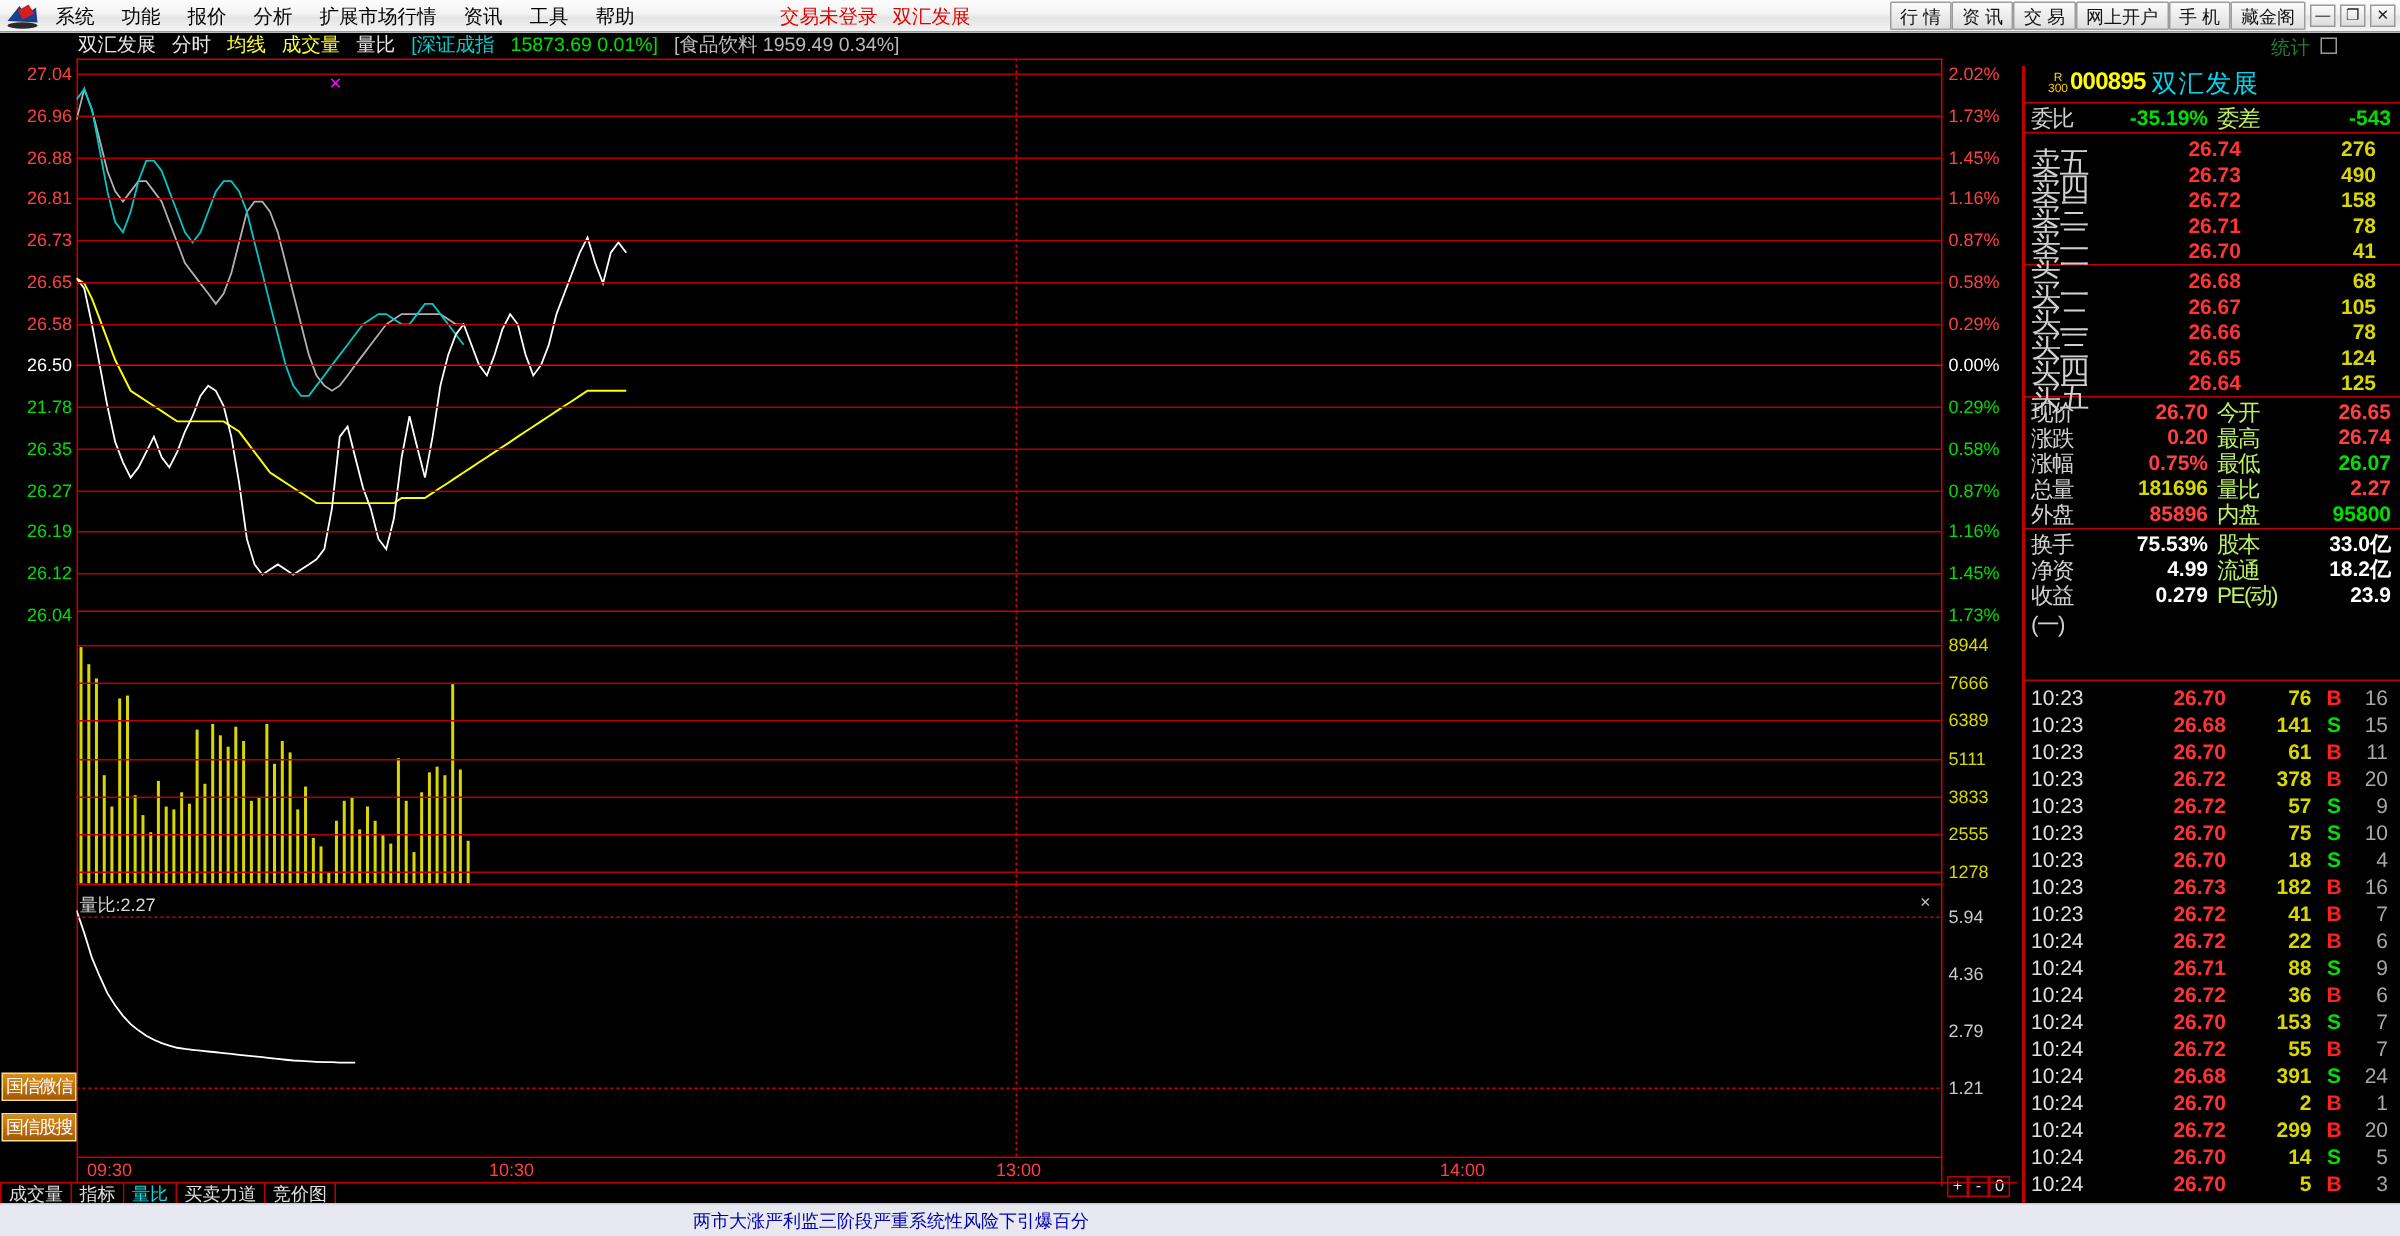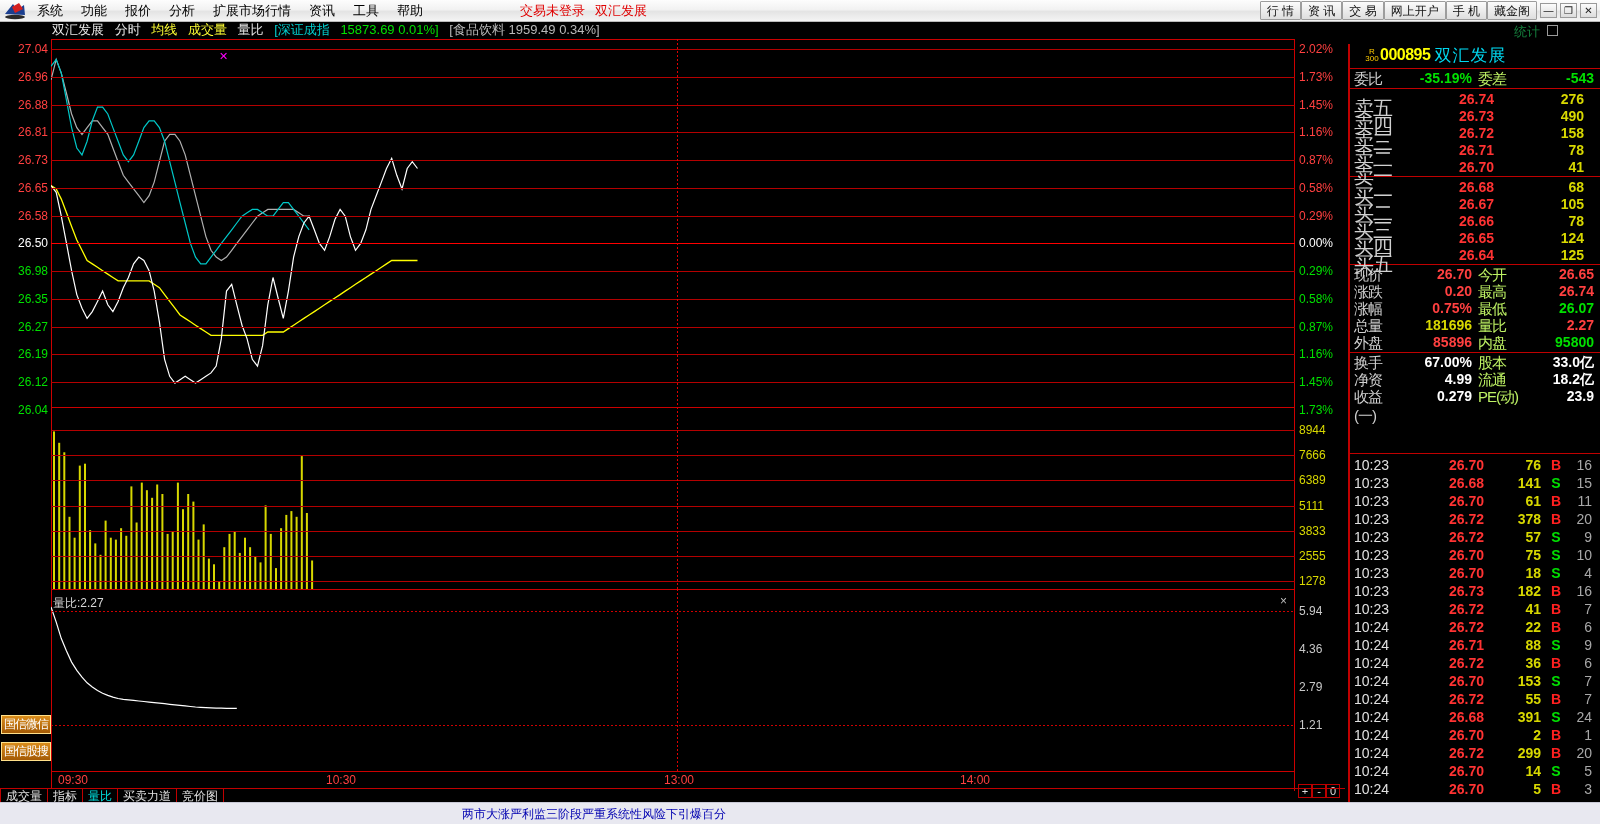--- a/index.html
+++ b/index.html
@@ -199,21 +199,21 @@
     <div class="vline-r"></div>
     <div class="axis-left" id="ax-price-l">
         <div class="lab up" style="top: 10px;">27.04</div>
         <div class="lab up" style="top: 37.7692px;">26.96</div>
         <div class="lab up" style="top: 65.5385px;">26.88</div>
         <div class="lab up" style="top: 93.3077px;">26.81</div>
         <div class="lab up" style="top: 121.077px;">26.73</div>
         <div class="lab up" style="top: 148.846px;">26.65</div>
         <div class="lab up" style="top: 176.615px;">26.58</div>
         <div class="lab zero" style="top: 204.385px;">26.50</div>
-        <div class="lab dn" style="top: 232.154px;">36.98</div>
+        <div class="lab dn" style="top: 232.154px;">21.78</div>
         <div class="lab dn" style="top: 259.923px;">26.35</div>
         <div class="lab dn" style="top: 287.692px;">26.27</div>
         <div class="lab dn" style="top: 315.462px;">26.19</div>
         <div class="lab dn" style="top: 343.231px;">26.12</div>
         <div class="lab dn" style="top: 371px;">26.04</div>
       </div>
     <div class="axis-right" id="ax-price-r">
         <div class="labR up" style="top: 10px;">2.02%</div>
         <div class="labR up" style="top: 37.7692px;">1.73%</div>
         <div class="labR up" style="top: 65.5385px;">1.45%</div>
@@ -491,21 +491,21 @@
             <div class="rlbl">外盘</div>
             <div class="rval up" style="font-weight: bold;">85896</div>
             <div class="rlbl2">内盘</div>
             <div class="rval2 dn" style="font-weight: bold;">95800</div>
           </div>
         </div>
       <div class="hr-r"></div>
       <div id="stats2">
           <div class="rrow">
             <div class="rlbl">换手</div>
-            <div class="rval zero" style="font-weight: bold;">67.00%</div>
+            <div class="rval zero" style="font-weight: bold;">75.53%</div>
             <div class="rlbl2">股本</div>
             <div class="rval2 zero" style="font-weight: bold;">33.0亿</div>
           </div>
           <div class="rrow">
             <div class="rlbl">净资</div>
             <div class="rval zero" style="font-weight: bold;">4.99</div>
             <div class="rlbl2">流通</div>
             <div class="rval2 zero" style="font-weight: bold;">18.2亿</div>
           </div>
           <div class="rrow">

